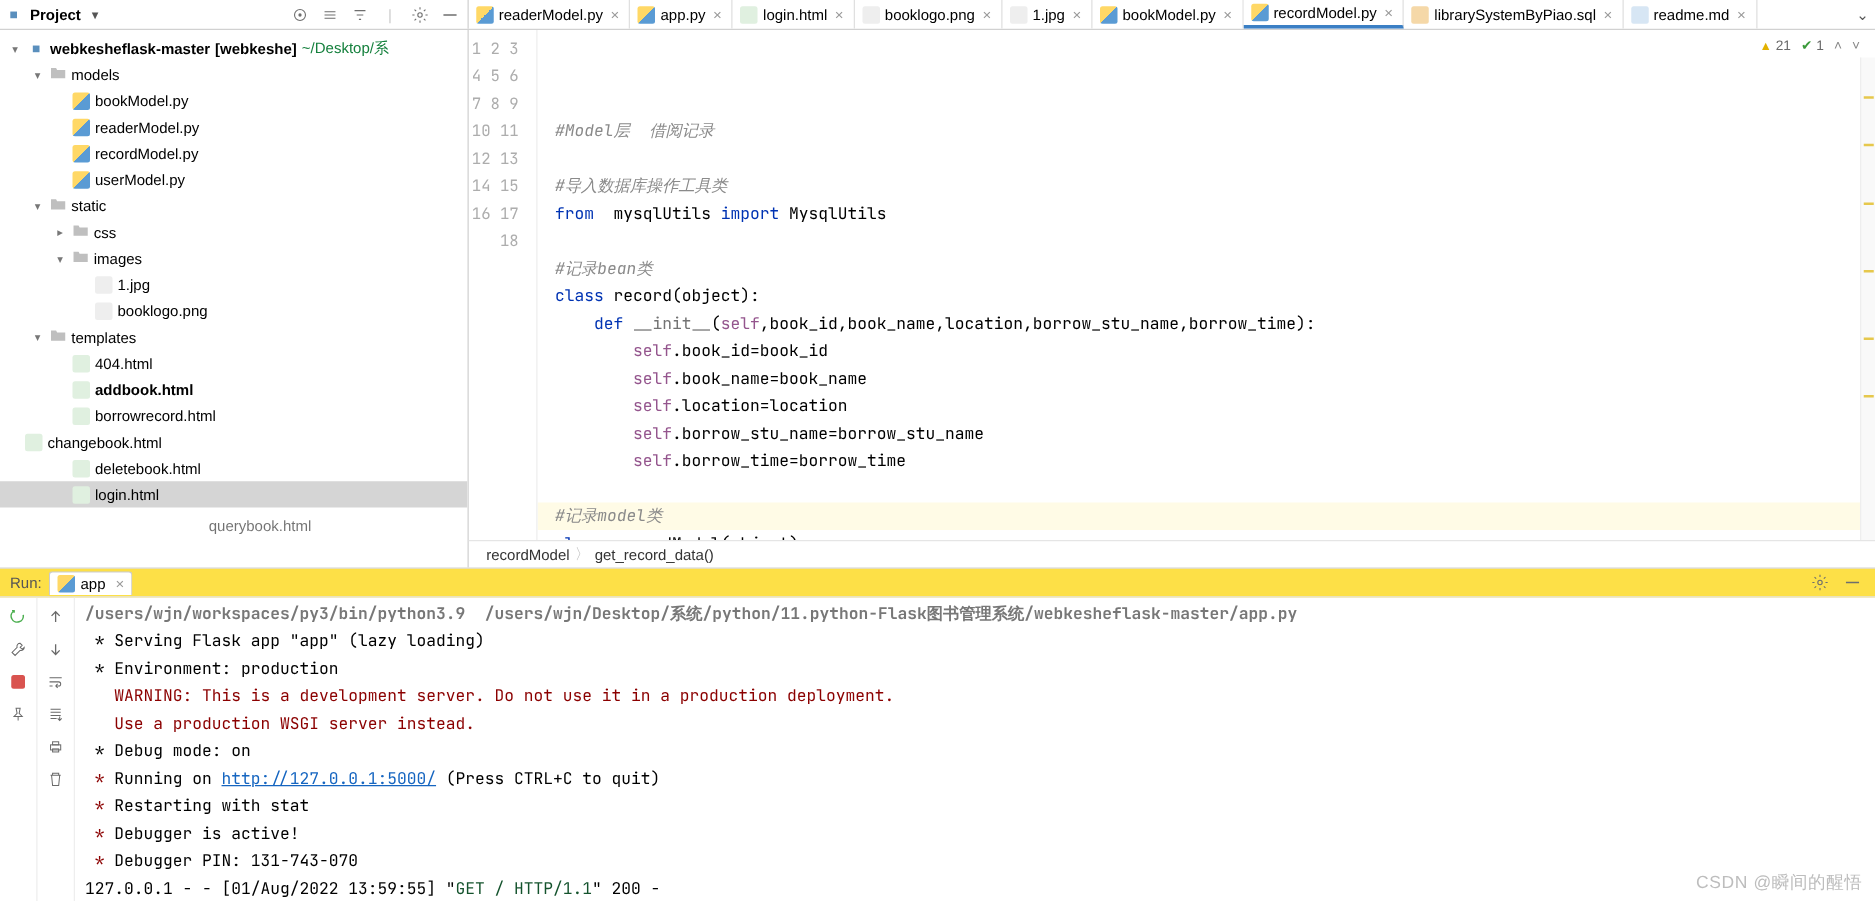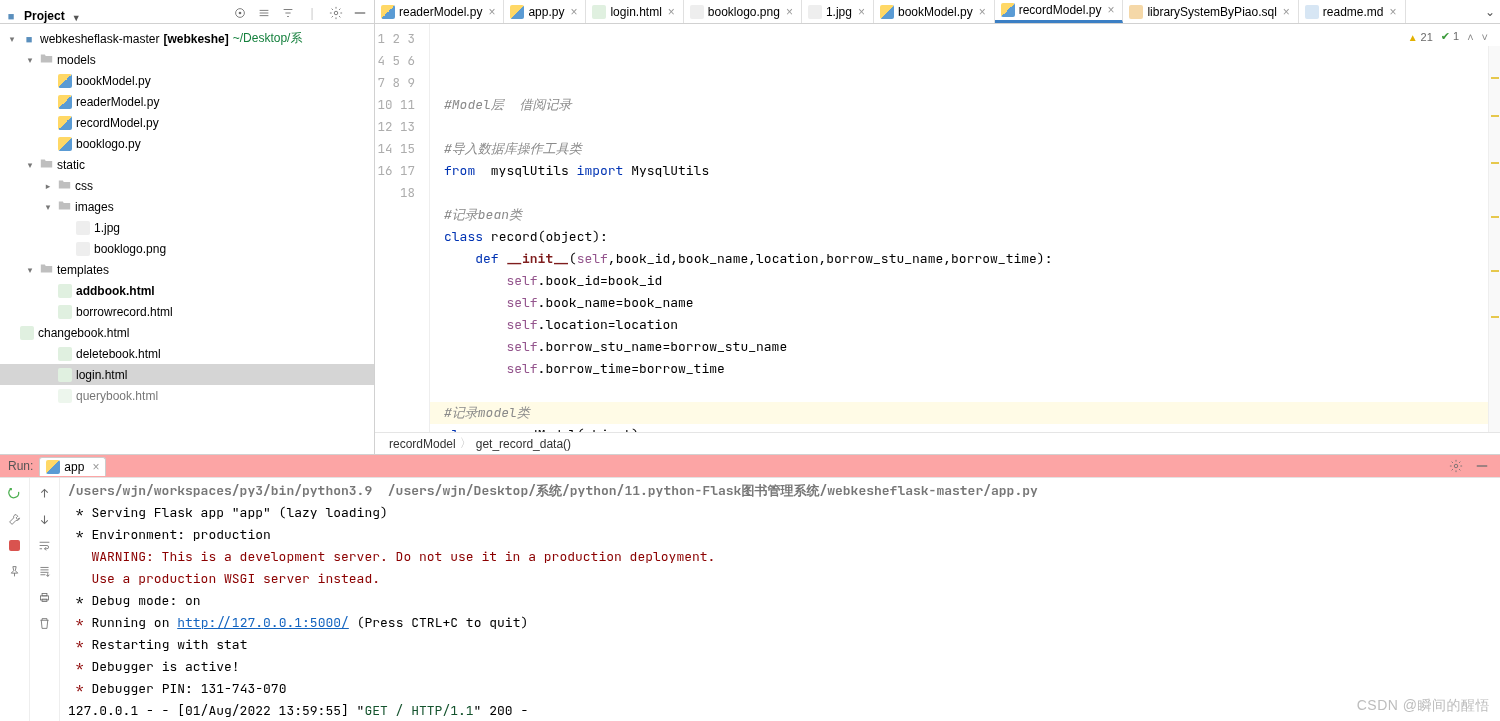--- a/index.html
+++ b/index.html
@@ -1,20 +1,20 @@
 <!DOCTYPE html>
 <html><head>
 <meta charset="utf-8">
 <style>
   * { margin: 0; padding: 0; box-sizing: border-box; }
   body { font-family: -apple-system, "Segoe UI", sans-serif; font-size: 12px; background: #fff; color: #000; width: 1500px; height: 721px; overflow: hidden; position: relative; }
   .mono { font-family: "JetBrains Mono", Menlo, Consolas, monospace; }
   
   .top-row { display: flex; height: 24px; border-bottom: 1px solid #d1d1d1; align-items: stretch; }
-  .project-head { width: 375px; display: flex; align-items: flex-end; padding: 0 4px; border-right: 1px solid #d1d1d1; gap: 4px; }
+  .project-head { width: 375px; display: flex; align-items: center; padding: 0 4px; border-right: 1px solid #d1d1d1; gap: 4px; }
   .project-head .title { font-weight: bold; margin-left: 2px; }
   .project-head .tri { font-size: 9px; color: #555; margin-left: 3px; }
   .project-head .spacer { flex: 1; }
   .ico-btn { width: 20px; height: 20px; display: inline-flex; align-items: center; justify-content: center; color: #6e6e6e; cursor: pointer; }
   .ico-btn svg { width: 14px; height: 14px; }
   .tabs { display: flex; align-items: stretch; overflow: hidden; flex: 1; }
   .tab { display: flex; align-items: center; padding: 0 6px; gap: 4px; border-right: 1px solid #e0e0e0; white-space: nowrap; cursor: pointer; }
   .tab .close { color: #999; font-size: 12px; padding: 0 2px; }
   .tab.active { border-bottom: 3px solid #3b7fc4; background: #fff; }
   .tab-chevron { width: 20px; display: flex; align-items: center; justify-content: center; color: #555; }
@@ -39,32 +39,32 @@
   .tree-label { }
   .path-suffix { color: #15803d; }
   .editor { flex: 1; display: flex; flex-direction: column; position: relative; }
   .editor-body { flex: 1; display: flex; overflow: hidden; position: relative; }
   .gutter { width: 55px; text-align: right; color: #adadad; padding: 4px 14px 0 0; line-height: 22px; font-size: 12.5px; border-right: 1px solid #eee; }
   .code { flex: 1; padding: 4px 0 0 14px; line-height: 22px; font-size: 13px; white-space: pre; overflow: hidden; position: relative; }
   .c-comment { color: #8a8a8a; font-style: italic; }
   .c-kw { color: #0033B3; }
   .c-def { color: #000; }
   .c-self { color: #94558D; }
-  .c-deco { color: #7f1d1d; font-weight: bold; }
+  .c-deco { color: #737373; }
   .c-builtin { color: #000; }
   .inspection { position: absolute; top: 6px; right: 12px; display: flex; gap: 8px; align-items: center; color: #6a6a6a; font-size: 11px; }
   .inspection .warn::before { content: "▲"; color: #e2b100; margin-right: 3px; font-size: 10px; }
   .inspection .ok::before { content: "✔"; color: #3a9a3a; margin-right: 3px; }
   .breadcrumb { height: 22px; border-top: 1px solid #e5e5e5; display: flex; align-items: center; padding-left: 14px; gap: 4px; font-size: 12px; color: #333; }
   .breadcrumb .sep { color: #bbb; }
   .mini-map { position: absolute; right: 0; top: 22px; bottom: 0; width: 12px; background: #f9f9f9; border-left: 1px solid #eee; }
   .mini-mark { position: absolute; left: 2px; width: 8px; height: 2px; background: #e6c84c; }
   
   .run-panel { border-top: 1px solid #d1d1d1; height: 267px; display: flex; flex-direction: column; }
-  .run-head { height: 23px; display: flex; align-items: center; padding: 0 8px; gap: 6px; border-bottom: 1px solid #e3e3e3; background: #fca5a5; }
+  .run-head { height: 23px; display: flex; align-items: center; padding: 0 8px; gap: 6px; border-bottom: 1px solid #e3e3e3; background: #fde047; }
   .run-head .label { color: #555; }
   .run-tab { display: flex; align-items: center; gap: 4px; background: #fff; padding: 2px 6px; border: 1px solid #ccc; border-bottom: none; border-radius: 3px 3px 0 0; }
   .run-body { flex: 1; display: flex; overflow: hidden; }
   .run-left { width: 30px; display: flex; flex-direction: column; align-items: center; padding-top: 6px; gap: 8px; border-right: 1px solid #eee; }
   .run-left2 { width: 30px; display: flex; flex-direction: column; align-items: center; padding-top: 6px; gap: 8px; border-right: 1px solid #eee; }
   .run-btn { width: 18px; height: 18px; display: flex; align-items: center; justify-content: center; color: #6a6a6a; cursor: pointer; }
   .run-btn svg { width: 13px; height: 13px; }
   .green { color: #4caf50; }
   .red-sq { width: 11px; height: 11px; background: #d9534f; border-radius: 2px; }
   .console { flex: 1; padding: 2px 0 0 8px; line-height: 22px; font-size: 13px; white-space: pre; overflow: hidden; color: #000; }
@@ -162,21 +162,21 @@
     </div>
   <div class="tab-chevron">⌄</div>
 </div>
 
 <div class="main">
   <div class="sidebar">
     <div class="tree" id="tree">
         <div class="tree-row" style="padding-left: 6px;">
           <span class="tree-chevron">▾</span>
           <span class="file-ico ico-project"></span>
-          <span class="tree-label" style="font-weight:normal">webkesheflask-master</span> 
+          <span class="tree-label" style="font-weight:bold">webkesheflask-master</span> 
           <b>[webkeshe]</b> 
           <span class="path-suffix">~/Desktop/系</span>
         </div>
         <div class="tree-row" style="padding-left: 24px;">
           <span class="tree-chevron">▾</span>
           <span class="ico-folder"><svg viewBox="0 0 16 16">
               <path d="M1 3h5l1 2h8v8H1z" fill="#bfbfbf"></path>
             </svg></span>
           <span class="tree-label">models</span>
         </div>
@@ -191,21 +191,21 @@
           <span class="tree-label">readerModel.py</span>
         </div>
         <div class="tree-row" style="padding-left: 42px;">
           <span class="tree-chevron"></span>
           <span class="file-ico ico-py"></span>
           <span class="tree-label">recordModel.py</span>
         </div>
         <div class="tree-row" style="padding-left: 42px;">
           <span class="tree-chevron"></span>
           <span class="file-ico ico-py"></span>
-          <span class="tree-label">booklogo.py</span>
+          <span class="tree-label">userModel.py</span>
         </div>
         <div class="tree-row" style="padding-left: 24px;">
           <span class="tree-chevron">▾</span>
           <span class="ico-folder"><svg viewBox="0 0 16 16">
               <path d="M1 3h5l1 2h8v8H1z" fill="#bfbfbf"></path>
             </svg></span>
           <span class="tree-label">static</span>
         </div>
         <div class="tree-row" style="padding-left: 42px;">
           <span class="tree-chevron">▸</span>
@@ -231,20 +231,25 @@
           <span class="file-ico ico-png"></span>
           <span class="tree-label">booklogo.png</span>
         </div>
         <div class="tree-row" style="padding-left: 24px;">
           <span class="tree-chevron">▾</span>
           <span class="ico-folder"><svg viewBox="0 0 16 16">
               <path d="M1 3h5l1 2h8v8H1z" fill="#bfbfbf"></path>
             </svg></span>
           <span class="tree-label">templates</span>
         </div>
+        <div class="tree-row" style="padding-left: 42px;">
+          <span class="tree-chevron"></span>
+          <span class="file-ico ico-html"></span>
+          <span class="tree-label">404.html</span>
+        </div>
         <div class="tree-row" style="padding-left: 42px; font-weight: bold;">
           <span class="tree-chevron"></span>
           <span class="file-ico ico-html"></span>
           <span class="tree-label">addbook.html</span>
         </div>
         <div class="tree-row" style="padding-left: 42px;">
           <span class="tree-chevron"></span>
           <span class="file-ico ico-html"></span>
           <span class="tree-label">borrowrecord.html</span>
         </div>
@@ -256,21 +261,21 @@
         <div class="tree-row" style="padding-left: 42px;">
           <span class="tree-chevron"></span>
           <span class="file-ico ico-html"></span>
           <span class="tree-label">deletebook.html</span>
         </div>
         <div class="tree-row selected" style="padding-left: 42px;">
           <span class="tree-chevron"></span>
           <span class="file-ico ico-html"></span>
           <span class="tree-label">login.html</span>
         </div>
-        <div class="tree-row" style="padding-left: 42px; opacity: 0.55;">
+        <div class="tree-row" style="padding-left: 42px; opacity: 0.55; flex-direction: column;">
           <span class="tree-chevron"></span>
           <span class="file-ico ico-html"></span>
           <span class="tree-label">querybook.html</span>
         </div>
       </div>
   </div>
   <div class="editor">
     <div class="inspection">
       <span class="warn">21</span>
       <span class="ok">1</span>

